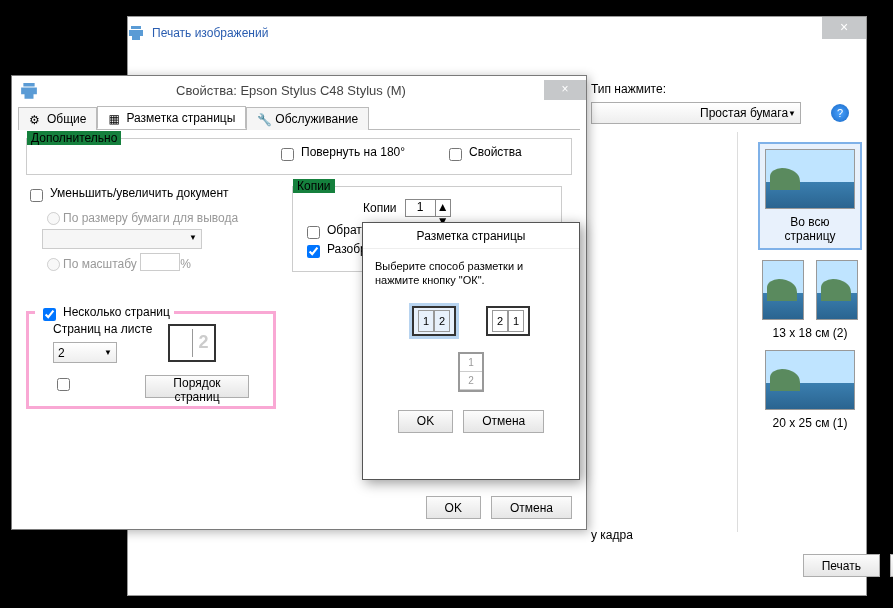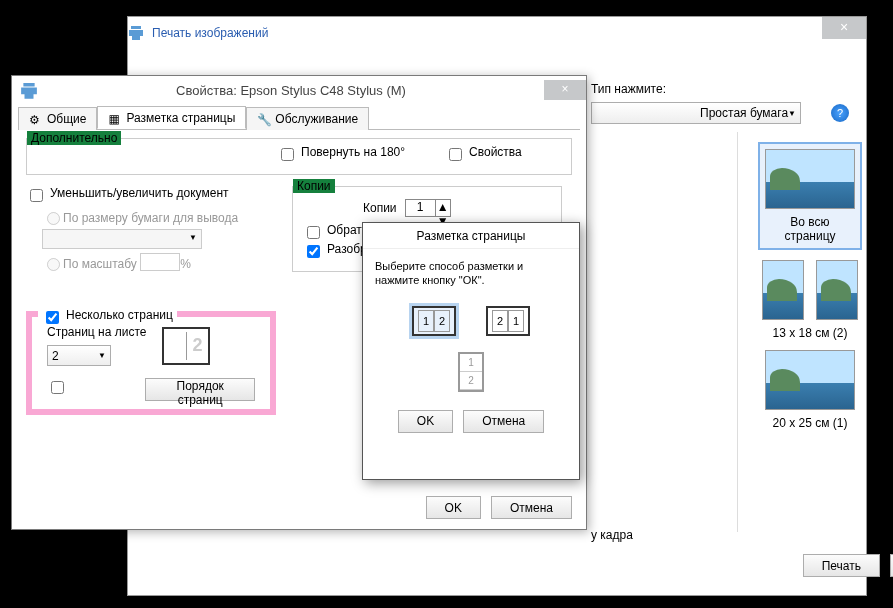--- a/index.html
+++ b/index.html
@@ -53,21 +53,21 @@
 .chk input { width: 13px; height: 13px; }
 
 .group-left { position: absolute; left: 14px; top: 56px; width: 250px; }
 .group-right { position: absolute; left: 280px; top: 56px; width: 270px; }
 
 .sub-row { margin: 4px 0 4px 16px; display: flex; align-items: flex-end; gap: 0; }
 .radio-dim { color: #999; }
 .select-dim { width: 160px; height: 20px; border: 1px solid #ccc; background: #f6f6f6; display: inline-block; }
 .num-input { width: 40px; height: 18px; border: 1px solid #ccc; text-align: right; padding: 0 3px; background: #fff; }
 
-.multi-section { border: 6px solid #f9a8d4; padding: 8px 15px; margin-top: 40px; position: relative; }
+.multi-section { border: 3px solid #f9a8d4; padding: 8px 24px; margin-top: 40px; position: relative; }
 .pages-icon { width: 48px; height: 38px; border: 2px solid #333; background: #fff; display: inline-flex; align-items: center; justify-content: center; position: relative; }
 .pages-icon::after { content: "2"; position: absolute; right: 6px; font-size: 18px; font-weight: bold; color: #ccc; }
 .pages-icon::before { content: ""; position: absolute; left: 50%; top: 3px; bottom: 3px; width: 1px; background: #999; }
 .sel2 { width: 64px; height: 21px; border: 1px solid #adadad; background: linear-gradient(#fff,#eee); display: inline-flex; align-items: center; padding: 0 4px; justify-content: space-between; }
 
 .copies-box { position: relative; }
 .copies-row { display: flex; align-items: center; gap: 8px; margin: 6px 0 6px 60px; }
 .spinner { width: 46px; height: 18px; border: 1px solid #888; display: inline-flex; }
 .spinner-val { width: 30px; text-align: center; border-right: 1px solid #888; }
 .spinner-btns { width: 14px; display: flex; flex-direction: column; font-size: 7px; text-align: center; }

